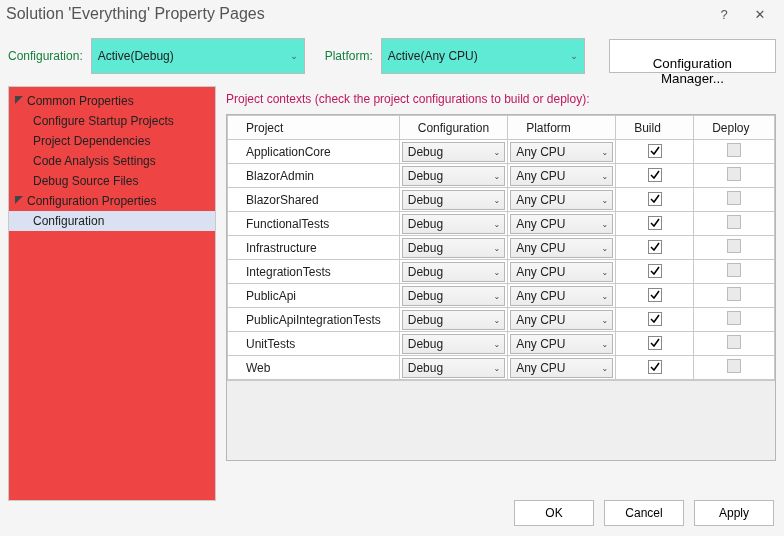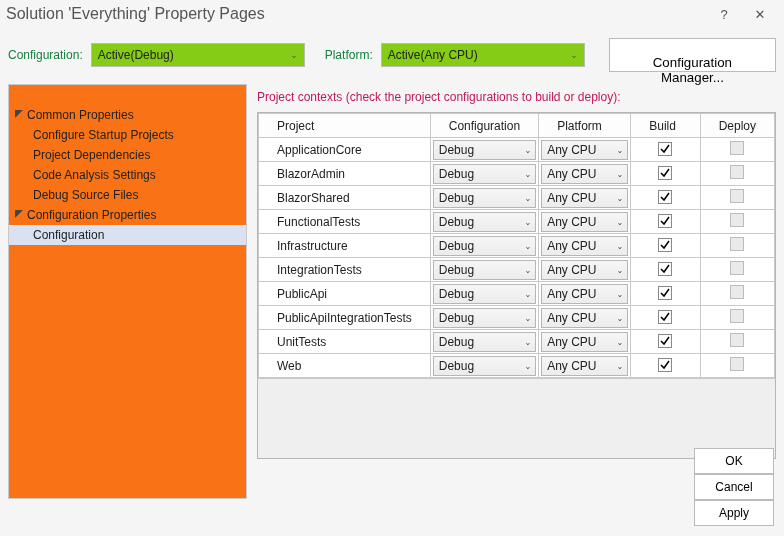--- a/index.html
+++ b/index.html
@@ -31,26 +31,26 @@
 }
 .config-row {
   display: flex;
   align-items: center;
   gap: 8px;
   padding: 10px 8px 12px 8px;
 }
 .config-row label { color: #15803d; }
 .combo {
   position: relative;
-  height: 16px;
-  background: #84cc16;
+  height: 36px;
+  background: #5eead4;
   border: 1px solid #bbb;
   display: flex;
   align-items: center;
-  padding: 11px 6px;
+  padding: 3px 6px;
 }
 .combo .caret {
   position: absolute;
   right: 6px;
   top: 50%;
   transform: translateY(-50%);
   font-size: 9px;
   color: #555;
 }
 #combo-config { width: 215px; }
@@ -62,24 +62,24 @@
   padding: 16px 10px;
   margin-left: 8px;
 }
 .body-row {
   display: flex;
   padding: 0 8px;
   gap: 10px;
   height: 415px;
 }
 .sidebar {
-  width: 239px;
+  width: 208px;
   border: 1px solid #c9c9c9;
-  background: #f97316;
-  padding: 20px 0;
+  background: #ef4444;
+  padding: 4px 0;
 }
 .tree-item {
   display: flex;
   align-items: center;
   height: 20px;
   padding-left: 6px;
   cursor: default;
 }
 .tree-item.selected { background: #d9e1f2; }
 .tree-arrow {
@@ -146,22 +146,21 @@
   justify-content: center;
 }
 .chk.disabled { background: #eaeaea; border-color: #bcbcbc; }
 .chk svg { display: block; }
 .grid-filler { height: 80px; background: #efefef; border-top: 1px solid #c9c9c9; }
 .footer {
   position: absolute;
   bottom: 10px;
   right: 10px;
   display: flex;
-  gap: 0;
-  flex-direction: column;
+  gap: 10px;
 }
 .footer button {
   width: 80px;
   height: 26px;
   background: #fff;
   border: 1px solid #bbb;
   font-size: 12px;
 }
 </style>
 </head>

